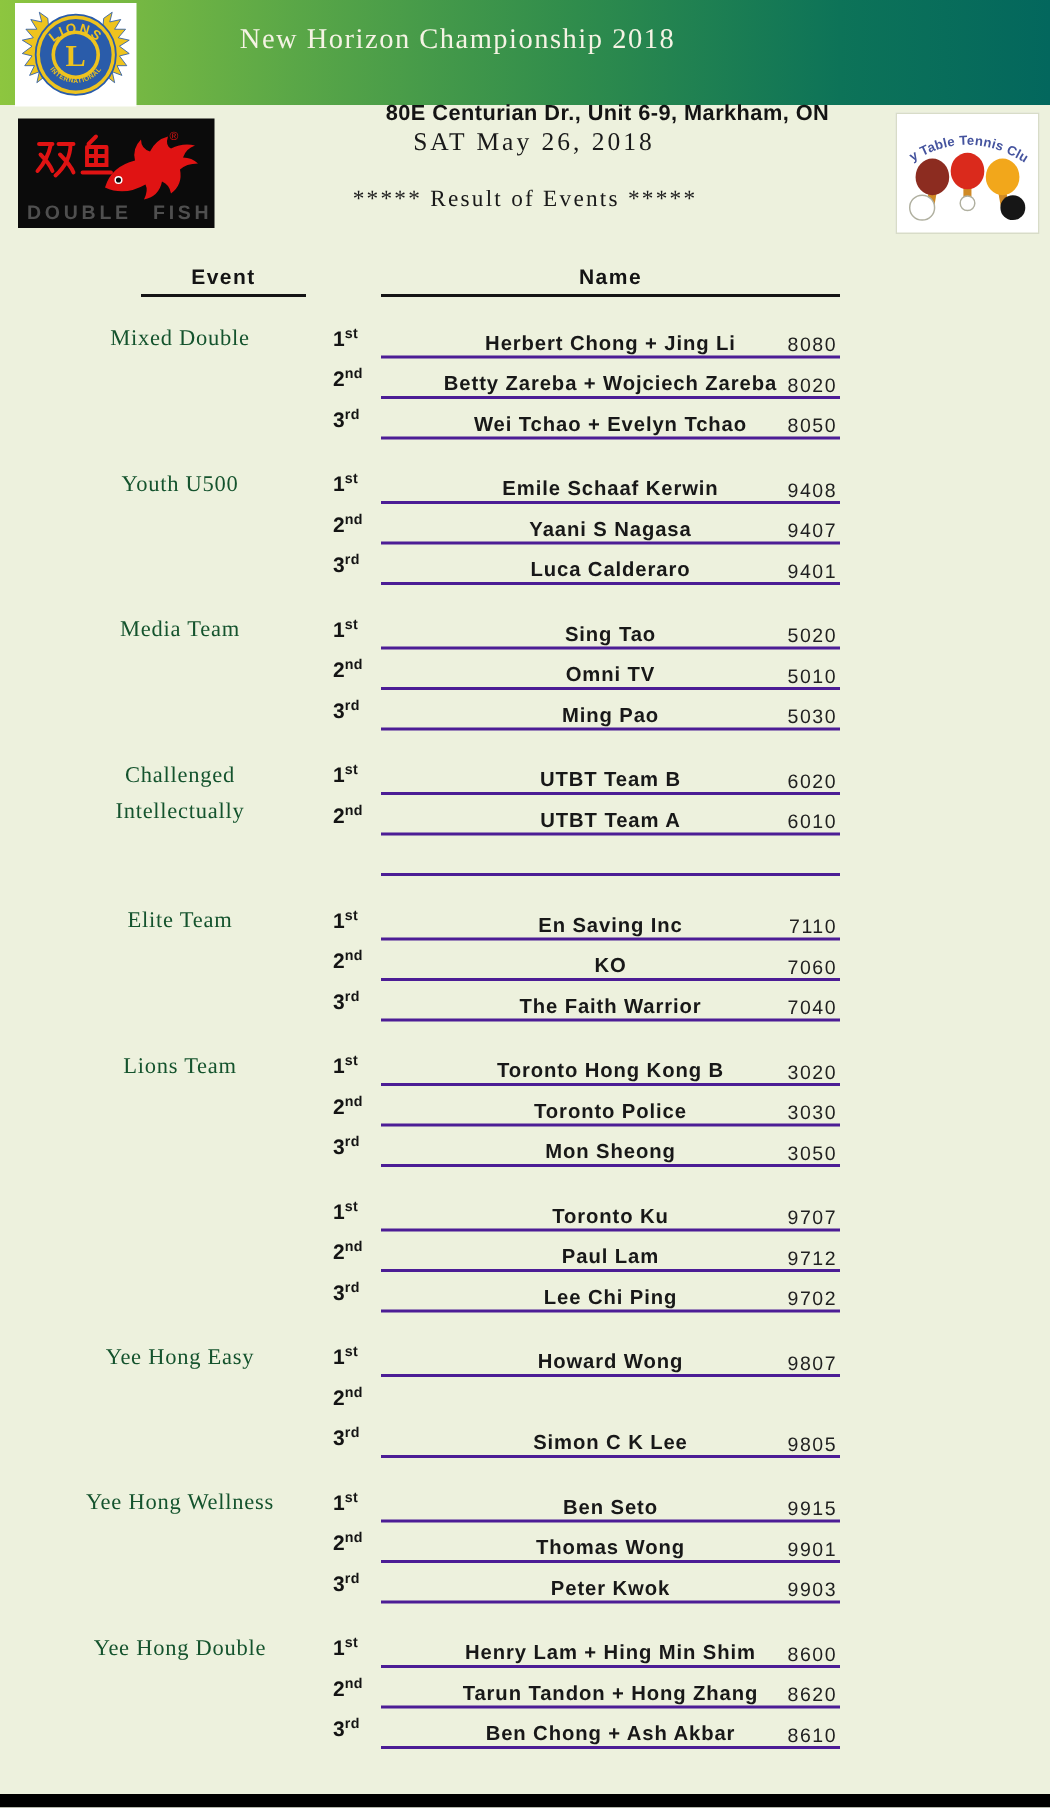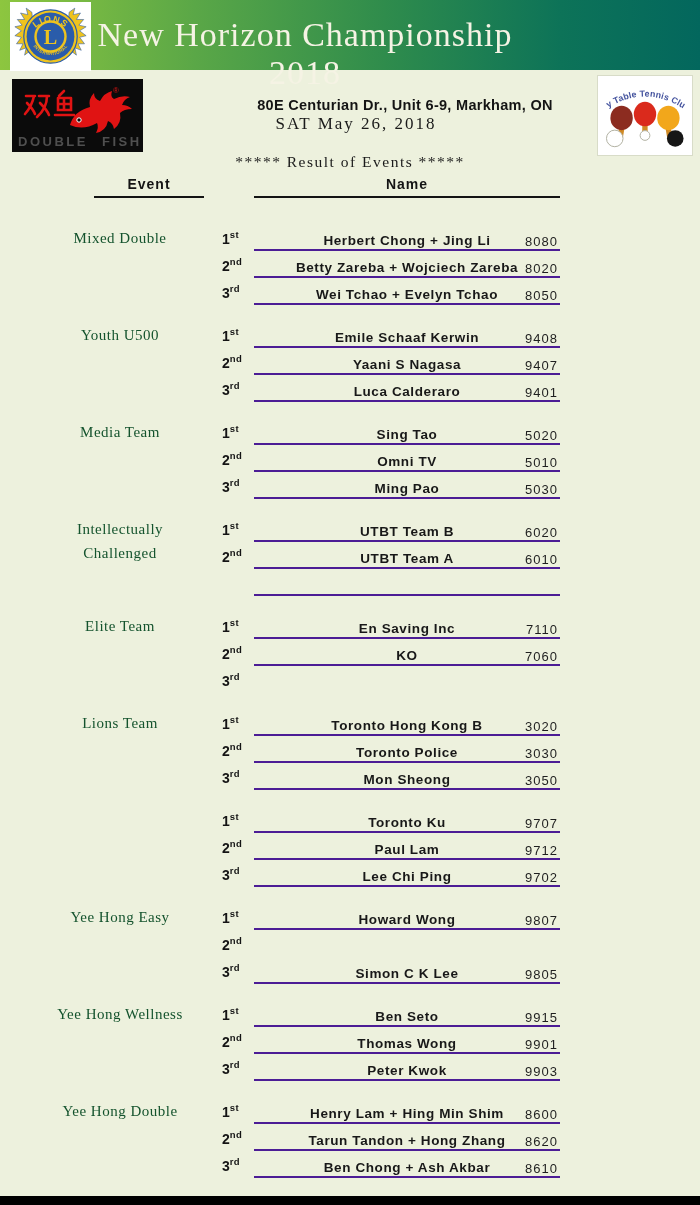--- a/index.html
+++ b/index.html
@@ -3,41 +3,41 @@
 <meta charset="utf-8">
 <style>
   html,body{margin:0;padding:0;}
   body{font-family:"Liberation Sans",sans-serif;background:#fff;}
   .page{position:relative;width:700px;height:1205px;background:#edf1dd;overflow:hidden;}
 
   
   .topbar{position:absolute;top:0;left:0;width:700px;height:70px;
     background:linear-gradient(90deg,#8dc63f 0%,#5aa747 28%,#2f8c4c 55%,#0d7358 80%,#03675d 100%);}
   .main-title{position:absolute;top:16px;left:95px;width:420px;text-align:center;
-    font-family:"Liberation Serif",serif;font-size:34px;color:#f5f3e4;letter-spacing:1px;}
+    font-family:"Liberation Serif",serif;font-size:19px;color:#f5f3e4;letter-spacing:1px;}
   .lions-box{position:absolute;top:2px;left:10px;width:81px;height:69px;background:#ffffff;}
   .lions-box svg{display:block;width:81px;height:69px;}
 
   
   .fish-box{position:absolute;top:79px;left:12px;width:131px;height:73px;background:#0b0b0b;}
   .fish-box svg{display:block;width:131px;height:73px;}
 
   
   .club-box{position:absolute;top:75px;left:597px;width:96px;height:81px;background:#ffffff;border:1px solid #d8dcc8;box-sizing:border-box;}
   .club-box svg{display:block;width:94px;height:79px;}
 
   
-  .info{position:absolute;top:97px;left:0;width:700px;}
+  .info{position:absolute;top:68px;left:0;width:700px;}
   .address{text-align:center;transform:translateX(55px);font-weight:bold;font-size:14.5px;color:#141414;letter-spacing:0.3px;}
   .date{text-align:center;transform:translateX(6px);font-family:"Liberation Serif",serif;font-size:17px;color:#1a1a1a;letter-spacing:2px;margin-top:1px;}
   .results-heading{text-align:center;font-family:"Liberation Serif",serif;font-size:15.5px;color:#1a1a1a;letter-spacing:1.5px;margin-top:19px;}
 
   
   .table-body{position:absolute;top:176px;left:0;width:700px;}
-  .table-header{display:flex;height:22px;margin-bottom:30px;}
+  .table-header{display:flex;height:22px;margin-bottom:18px;}
   .col-head{font-weight:bold;font-size:14px;color:#141414;text-align:center;
     border-bottom:2px solid #141414;padding-bottom:3px;letter-spacing:1px;}
   .event-head{margin-left:94px;width:110px;}
   .name-head{margin-left:50px;width:306px;}
 
   .event-block{position:relative;height:81px;margin-bottom:16px;}
   .event-block:nth-child(7){margin-top:11px;}   
   .event-block:nth-child(8){margin-top:4px;}    
   .event-label{position:absolute;left:15px;top:-2px;width:210px;text-align:center;
     font-family:"Liberation Serif",serif;font-size:15px;color:#14532d;letter-spacing:0.5px;line-height:24px;}
@@ -202,22 +202,22 @@
           <div class="result-row">
             <div class="rank"><span>3</span><sup>rd</sup></div>
             <div class="line">
               <span class="p-name">Ming Pao</span>
               <span class="p-score">5030</span>
             </div>
           </div>
         </div>
         <div class="event-block">
           <div class="event-label">
+            <div>Challenged</div>
             <div>Intellectually</div>
-            <div>Challenged</div>
           </div>
           <div class="result-row">
             <div class="rank"><span>1</span><sup>st</sup></div>
             <div class="line">
               <span class="p-name">UTBT Team B</span>
               <span class="p-score">6020</span>
             </div>
           </div>
           <div class="result-row">
             <div class="rank"><span>2</span><sup>nd</sup></div>
@@ -247,20 +247,24 @@
           </div>
           <div class="result-row">
             <div class="rank"><span>2</span><sup>nd</sup></div>
             <div class="line">
               <span class="p-name">KO</span>
               <span class="p-score">7060</span>
             </div>
           </div>
           <div class="result-row">
             <div class="rank"><span>3</span><sup>rd</sup></div>
+            <div class="line">
+              <span class="p-name">The Faith Warrior</span>
+              <span class="p-score">7040</span>
+            </div>
           </div>
         </div>
         <div class="event-block">
           <div class="event-label">
             <div>Lions Team</div>
           </div>
           <div class="result-row">
             <div class="rank"><span>1</span><sup>st</sup></div>
             <div class="line">
               <span class="p-name">Toronto Hong Kong B</span>

